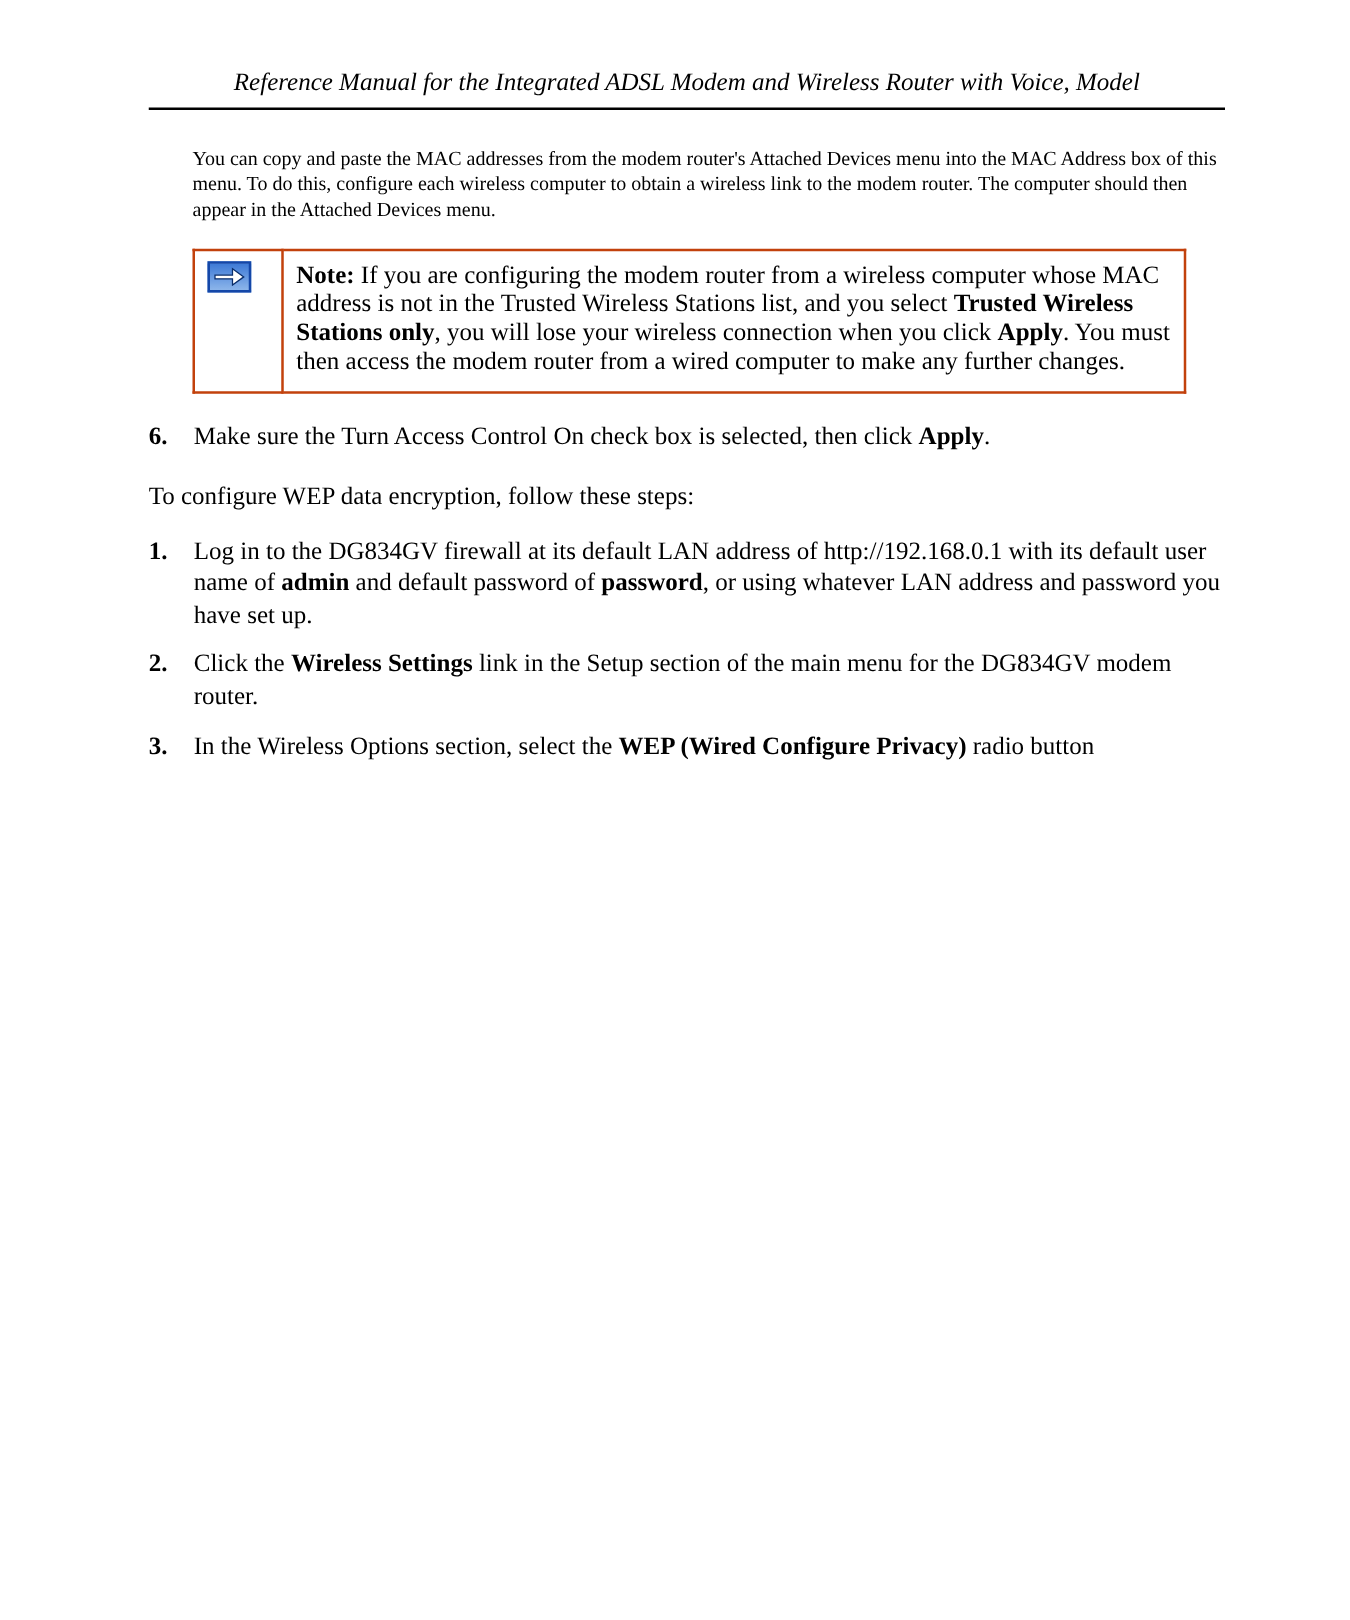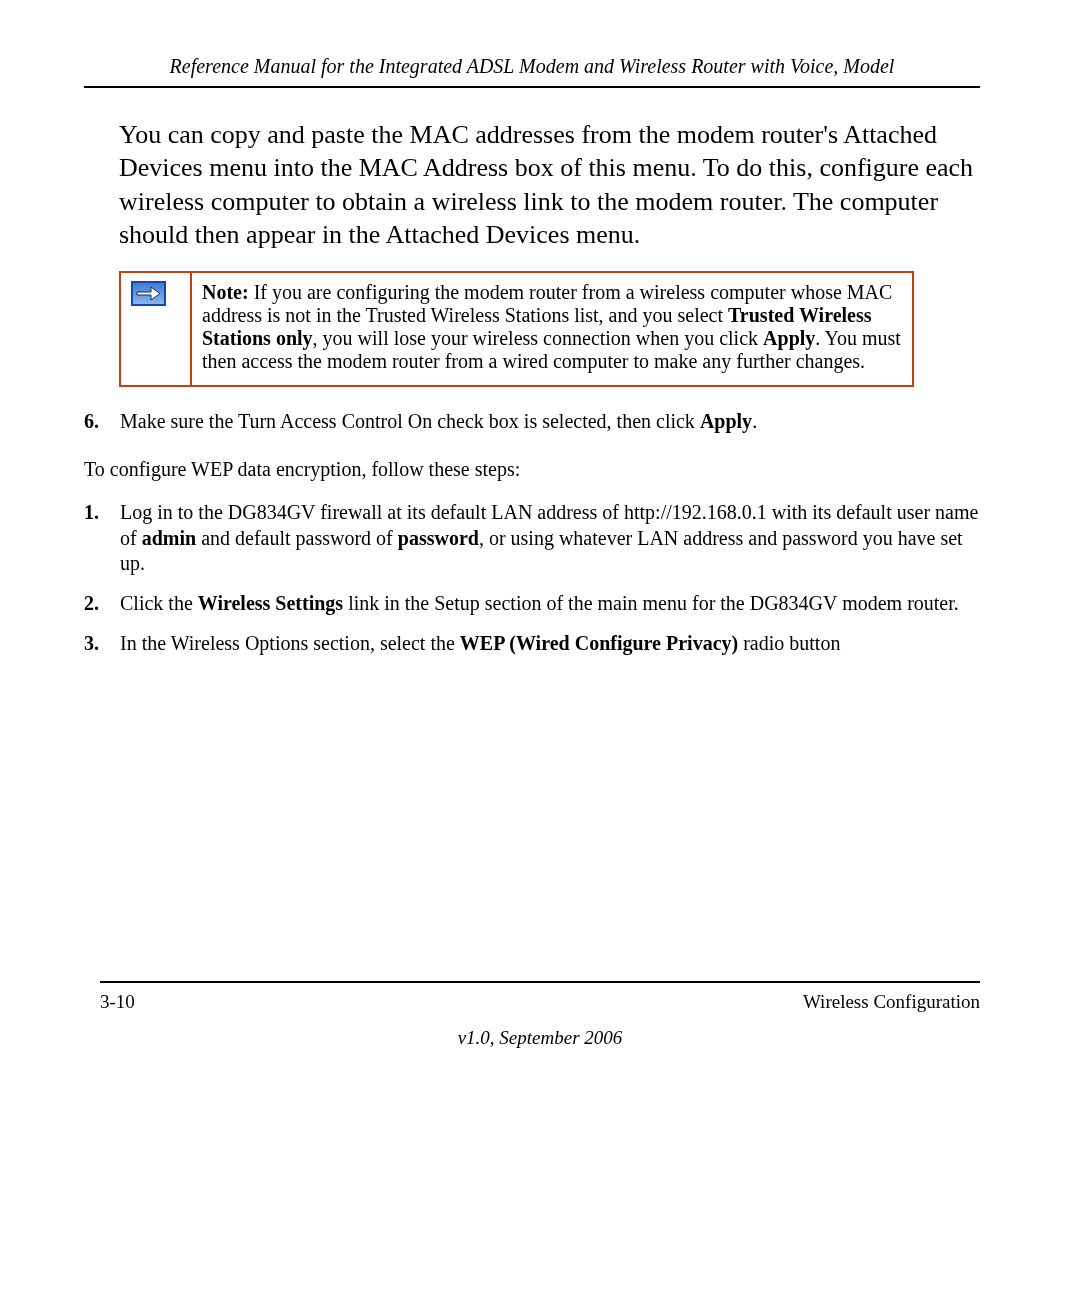--- a/index.html
+++ b/index.html
@@ -8,35 +8,35 @@
     width: 1080px;
     background: #fff;
     font-family: "Times New Roman", Times, serif;
     color: #000;
   }
   .page {
     width: 1080px;
     height: 1104px;
     position: relative;
     box-sizing: border-box;
-    padding: 55px 100px 50px 84px;
+    padding: 55px 100px 50px 119px;
   }
   .running-head {
     font-style: italic;
     text-align: center;
     font-size: 20px;
     margin: 0 0 8px 0;
   }
   .hr-top {
     border: none;
     border-top: 2px solid #000;
     margin: 0 0 30px 0;
   }
   .body-para {
-    font-size: 26px;
+    font-size: 16px;
     line-height: 1.28;
     margin: 0 0 20px 35px;
   }
   .note-table {
     border-collapse: collapse;
     margin: 14px 0 22px 35px;
     width: 795px;
     font-size: 20px;
   }
   .note-table td {
@@ -172,22 +172,14 @@
       </span>
     </li>
     <li>
       <span class="num">3.</span>
       <span class="txt">
         <span>In the Wireless Options section, select the </span><b>WEP (Wired Configure Privacy)</b><span> radio button</span>
       </span>
     </li>
   </ol>
 
-  <div class="footer">
-    <hr class="hr-bottom">
-    <div class="footer-row">
-      <span>3-10</span>
-      <span>Wireless Configuration</span>
-    </div>
-    <div class="footer-version">v1.0, September 2006</div>
-  </div>
 
 </div>
 
 </body></html>

